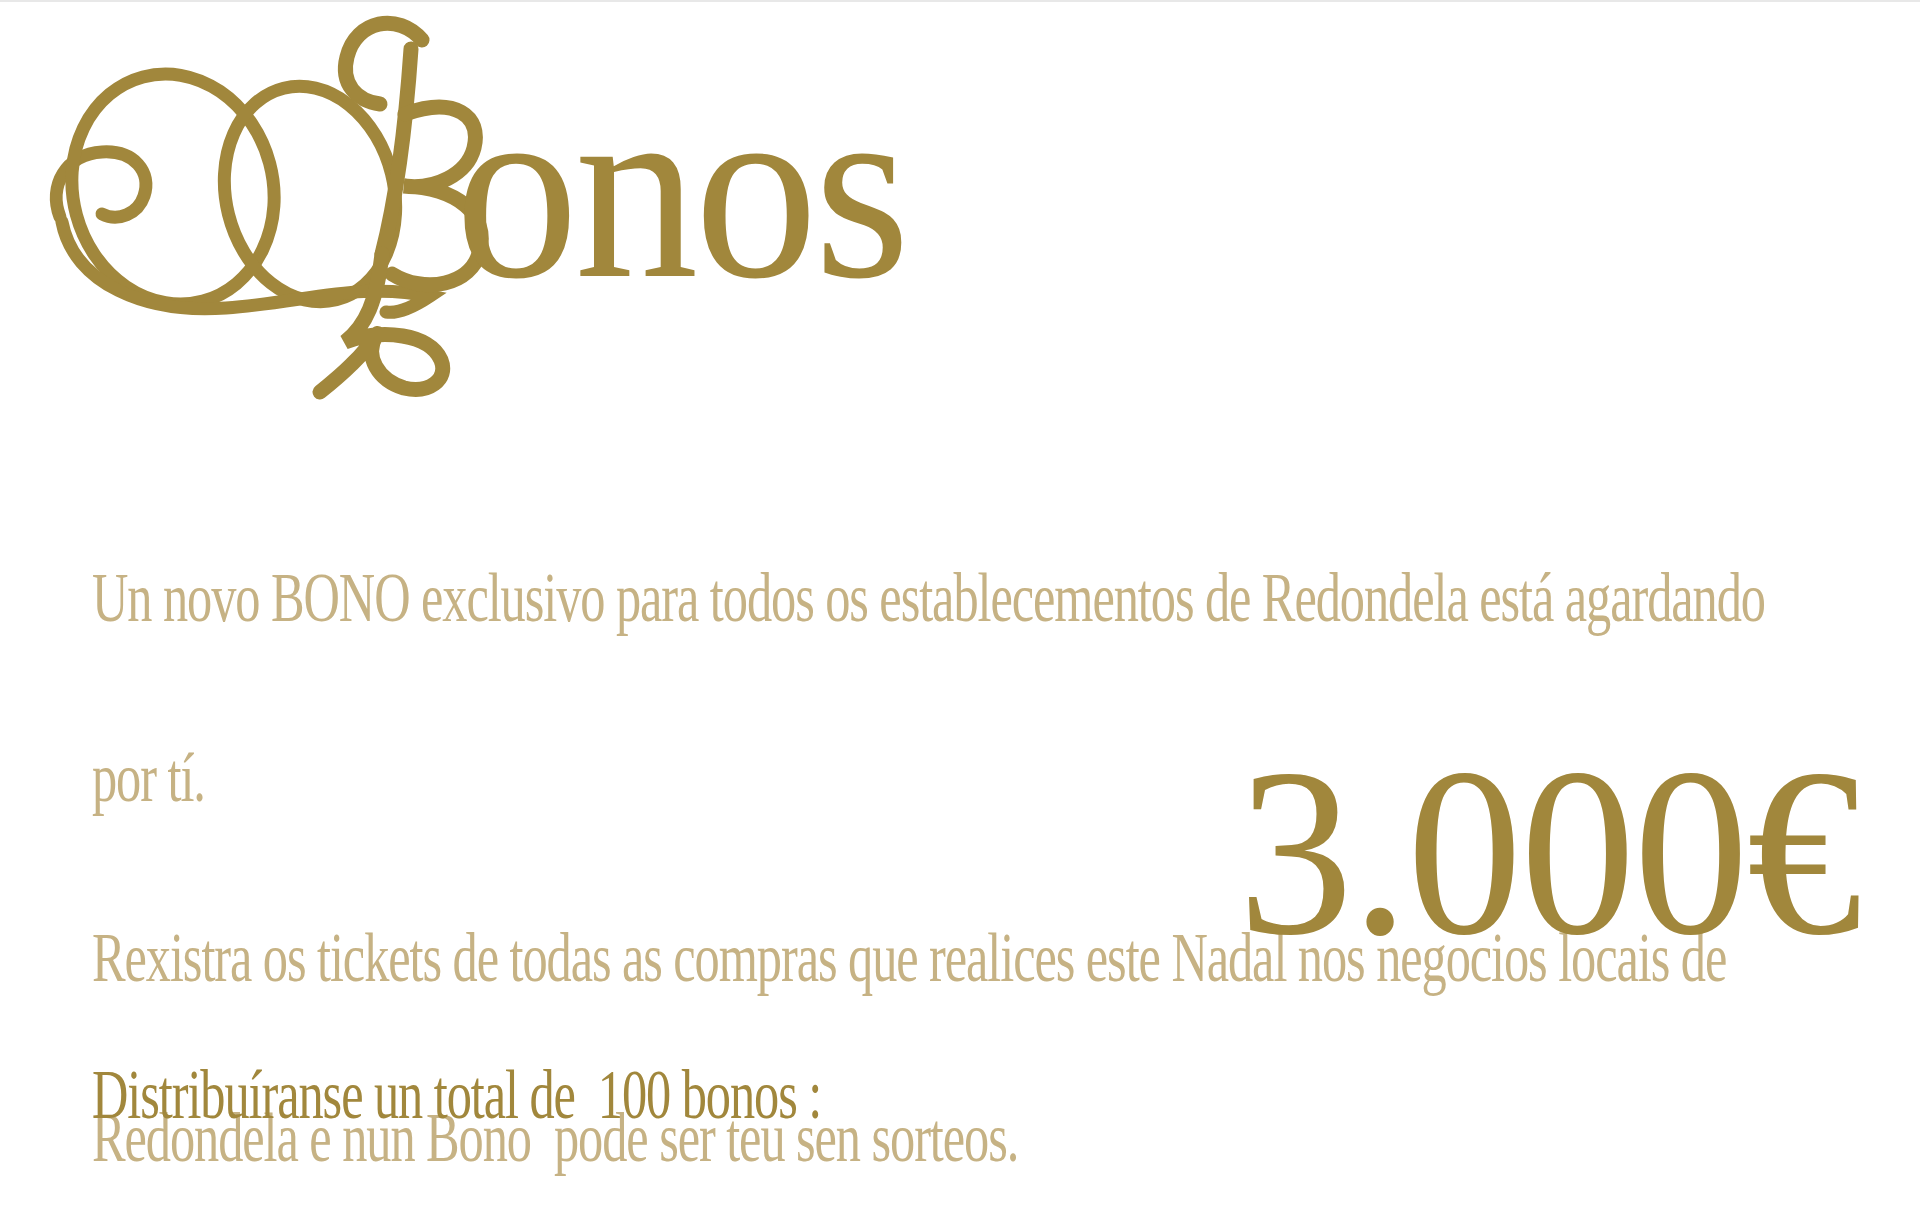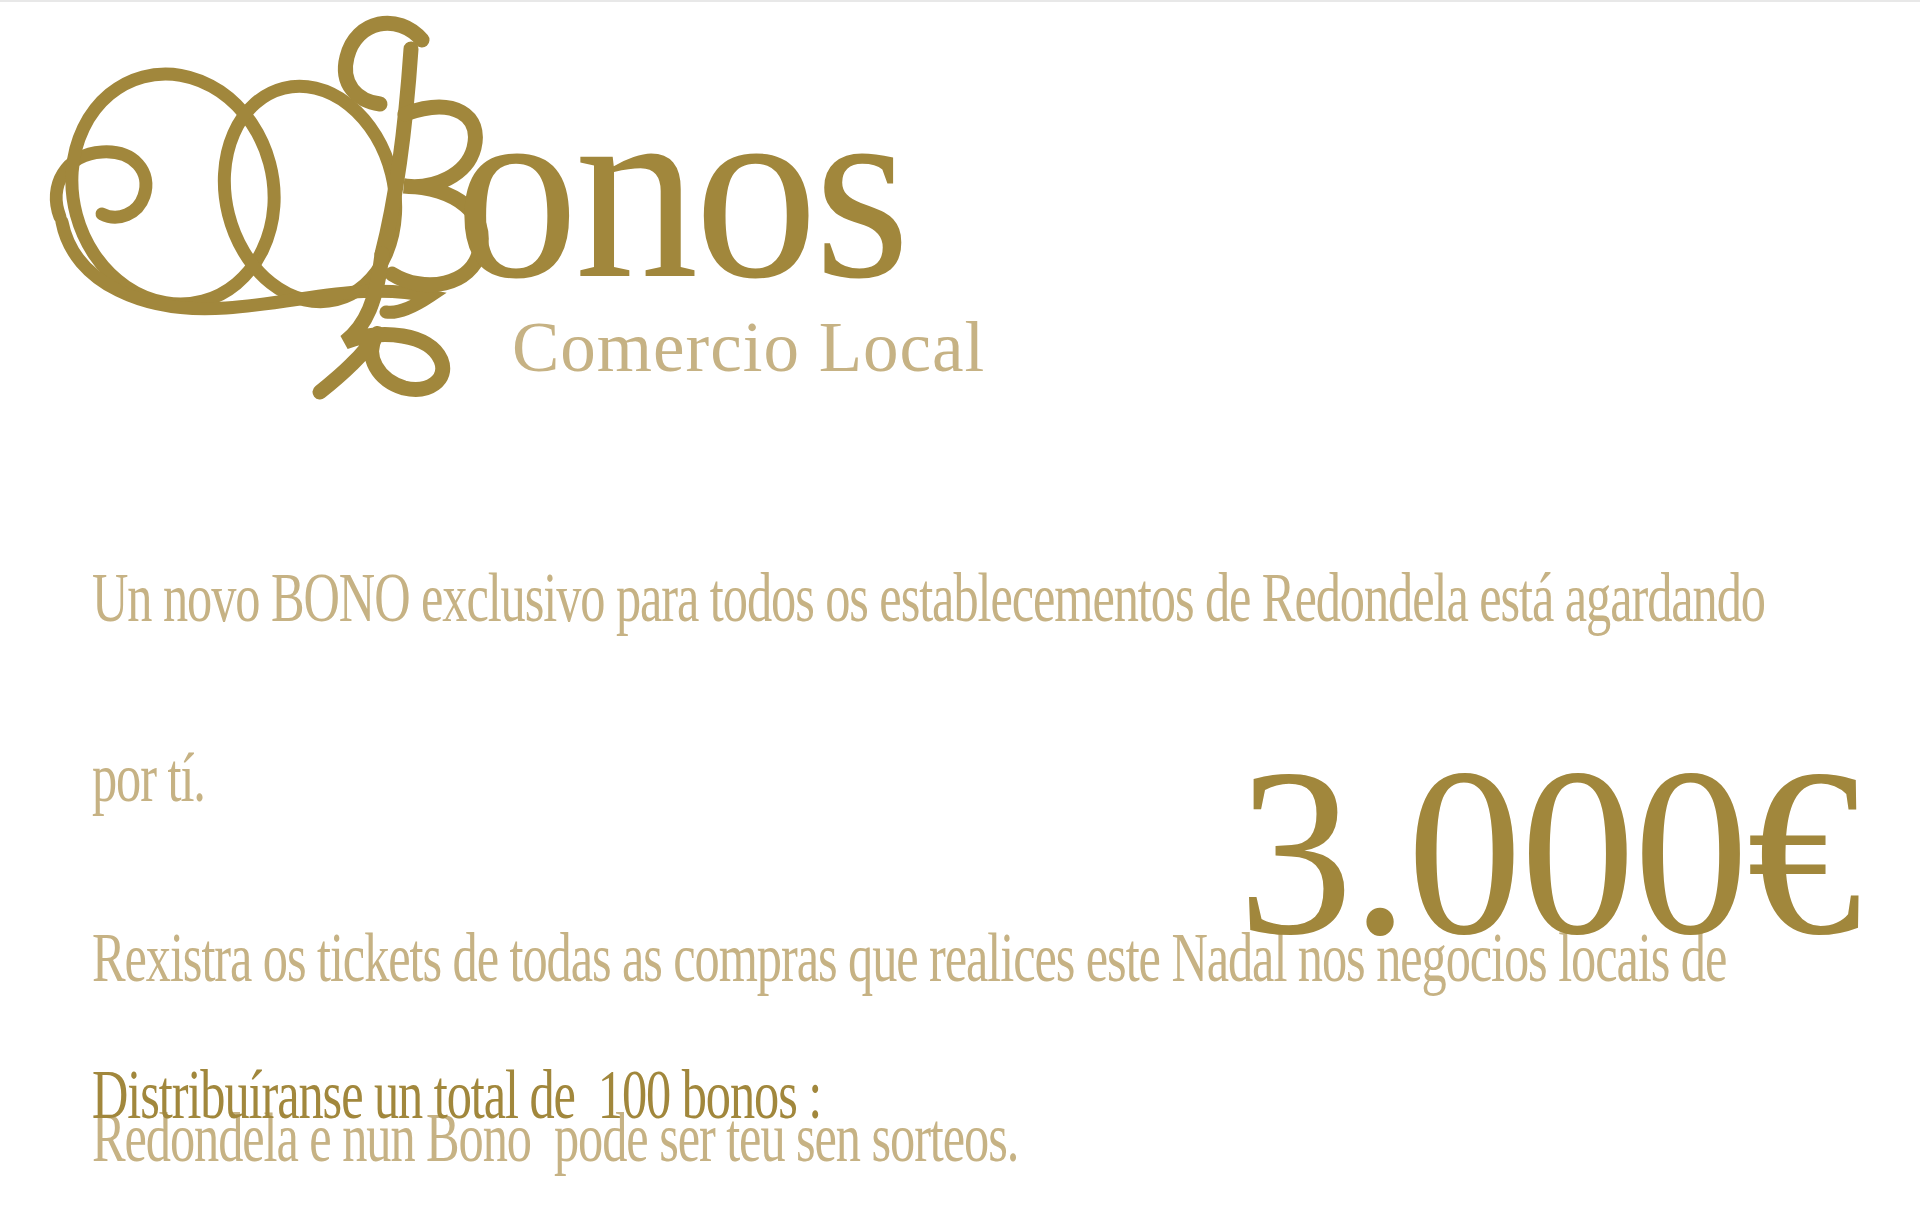--- a/index.html
+++ b/index.html
@@ -77,21 +77,20 @@
 
     <path stroke-width="15" d="M 381 47 C 376 120, 368 190, 352 252"></path>
 
     <path stroke-width="15" d="M 375 112 C 425 94, 452 114, 444 146 C 437 173, 404 188, 374 184 C 428 186, 458 212, 450 248 C 442 284, 394 292, 362 272"></path>
 
     <path stroke-width="15" d="M 352 252 C 347 298, 336 324, 315 340 C 352 326, 400 332, 411 358 C 419 378, 398 392, 374 386 C 348 378, 334 354, 346 334 C 352 324, 340 345, 322 362 C 312 372, 300 382, 290 390"></path>
   </svg>
 
   <div class="wordmark-tail">onos</div>
 
-  <div class="logo-subtitle">Comercio Local</div>
 
   <div class="intro-block">
     <div class="line">Un novo BONO exclusivo para todos os establecementos de Redondela está agardando</div>
     <div class="line">por tí.</div>
     <div class="line">Rexistra os tickets de todas as compras que realices este Nadal nos negocios locais de</div>
     <div class="line">Redondela e nun Bono  pode ser teu sen sorteos.</div>
   </div>
 
   <div class="prize-amount">3.000€</div>
 

